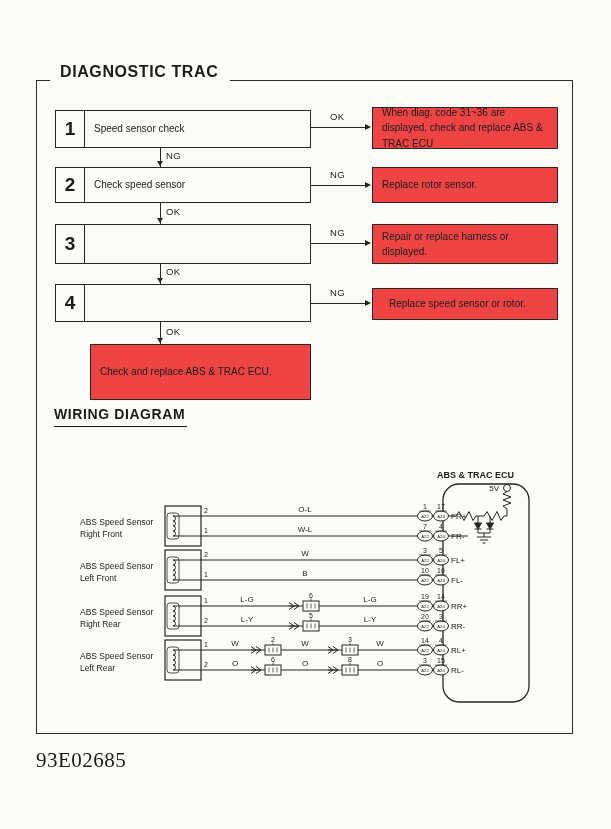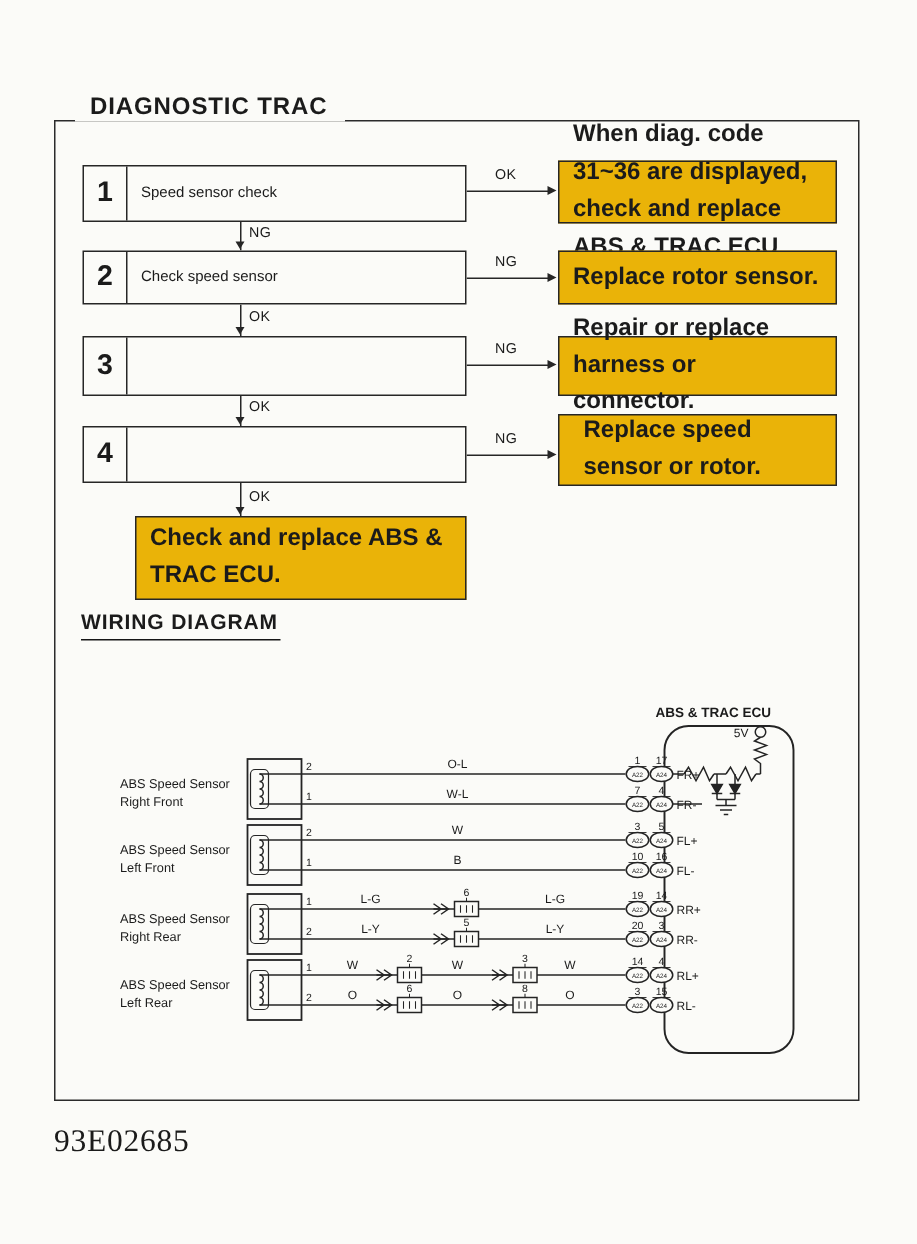--- a/index.html
+++ b/index.html
@@ -25,24 +25,24 @@
   .step .num{
     width:28px;border-right:1.1px solid #262626;
     display:flex;align-items:center;justify-content:center;
     font-size:19px;font-weight:bold;
   }
   .step .txt{
     flex:1;display:flex;align-items:center;
     padding:3px 9px;font-size:10px;line-height:1.45;
   }
   .plainbox{
-    position:absolute;z-index:2;background:#eab308;
+    position:absolute;z-index:2;background:#ef4444;
     border:1.1px solid #262626;box-sizing:border-box;
     display:flex;align-items:center;
-    padding:4px 9px;font-size:16px;line-height:1.55;font-weight:bold;
+    padding:4px 9px;font-size:10px;line-height:1.55;
   }
   .result{left:372px;width:186px;}
   .vline{position:absolute;left:160px;width:0;border-left:1.1px solid #262626;}
   .hline{position:absolute;height:0;border-top:1.1px solid #262626;left:311px;width:55px;}
   .arr-down{
     position:absolute;left:156.5px;width:0;height:0;
     border-left:3.5px solid transparent;border-right:3.5px solid transparent;
     border-top:5.5px solid #262626;
   }
   .arr-right{
@@ -94,32 +94,32 @@
 <div class="vline" style="top:203px;height:21px;"></div>
 <div class="arr-down" style="top:218px;"></div>
 <div class="branch-label" style="left:166px;top:206px;">OK</div>
 
 <div class="step" style="left:55px;top:224px;width:256px;height:40px;">
   <div class="num">3</div>
 </div>
 <div class="hline" style="top:243px;"></div>
 <div class="arr-right" style="top:239.5px;"></div>
 <div class="branch-label" style="left:330px;top:227px;">NG</div>
-<div class="plainbox result" style="top:224px;height:40px;">Repair or replace harness or connector.</div>
+<div class="plainbox result" style="top:224px;height:40px;">Repair or replace harness or displayed.</div>
 <div class="vline" style="top:264px;height:20px;"></div>
 <div class="arr-down" style="top:278px;"></div>
 <div class="branch-label" style="left:166px;top:266px;">OK</div>
 
 <div class="step" style="left:55px;top:284px;width:256px;height:38px;">
   <div class="num">4</div>
 </div>
 <div class="hline" style="top:303px;"></div>
 <div class="arr-right" style="top:299.5px;"></div>
 <div class="branch-label" style="left:330px;top:287px;">NG</div>
-<div class="plainbox result" style="top:276px;height:48px;padding-left:16px;">Replace speed sensor or rotor.</div>
+<div class="plainbox result" style="top:288px;height:32px;padding-left:16px;">Replace speed sensor or rotor.</div>
 <div class="vline" style="top:322px;height:22px;"></div>
 <div class="arr-down" style="top:338px;"></div>
 <div class="branch-label" style="left:166px;top:326px;">OK</div>
 
 <div class="plainbox" style="left:90px;top:344px;width:221px;height:56px;">Check and replace ABS &amp; TRAC ECU.</div>
 
 <div class="wiring-title">WIRING DIAGRAM</div>
 
 <svg style="position:absolute;left:40px;top:460px;" width="540" height="262" viewBox="0 0 540 262">
   <g stroke="#242424" stroke-width="1" fill="none">

